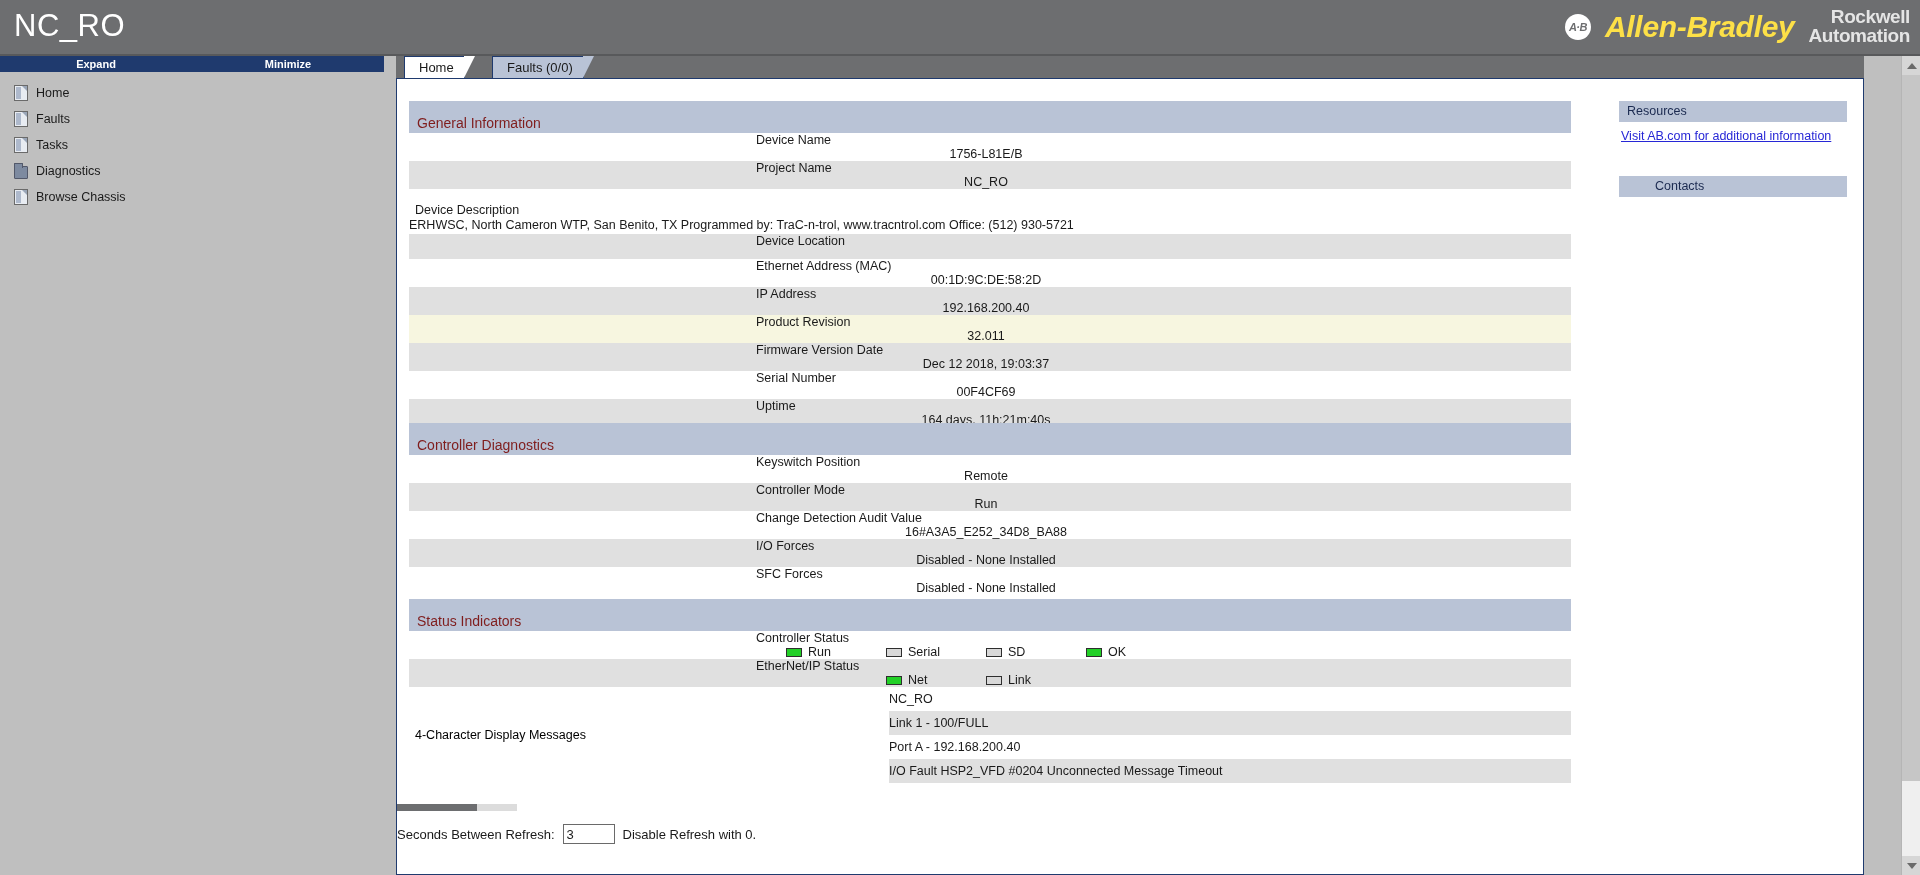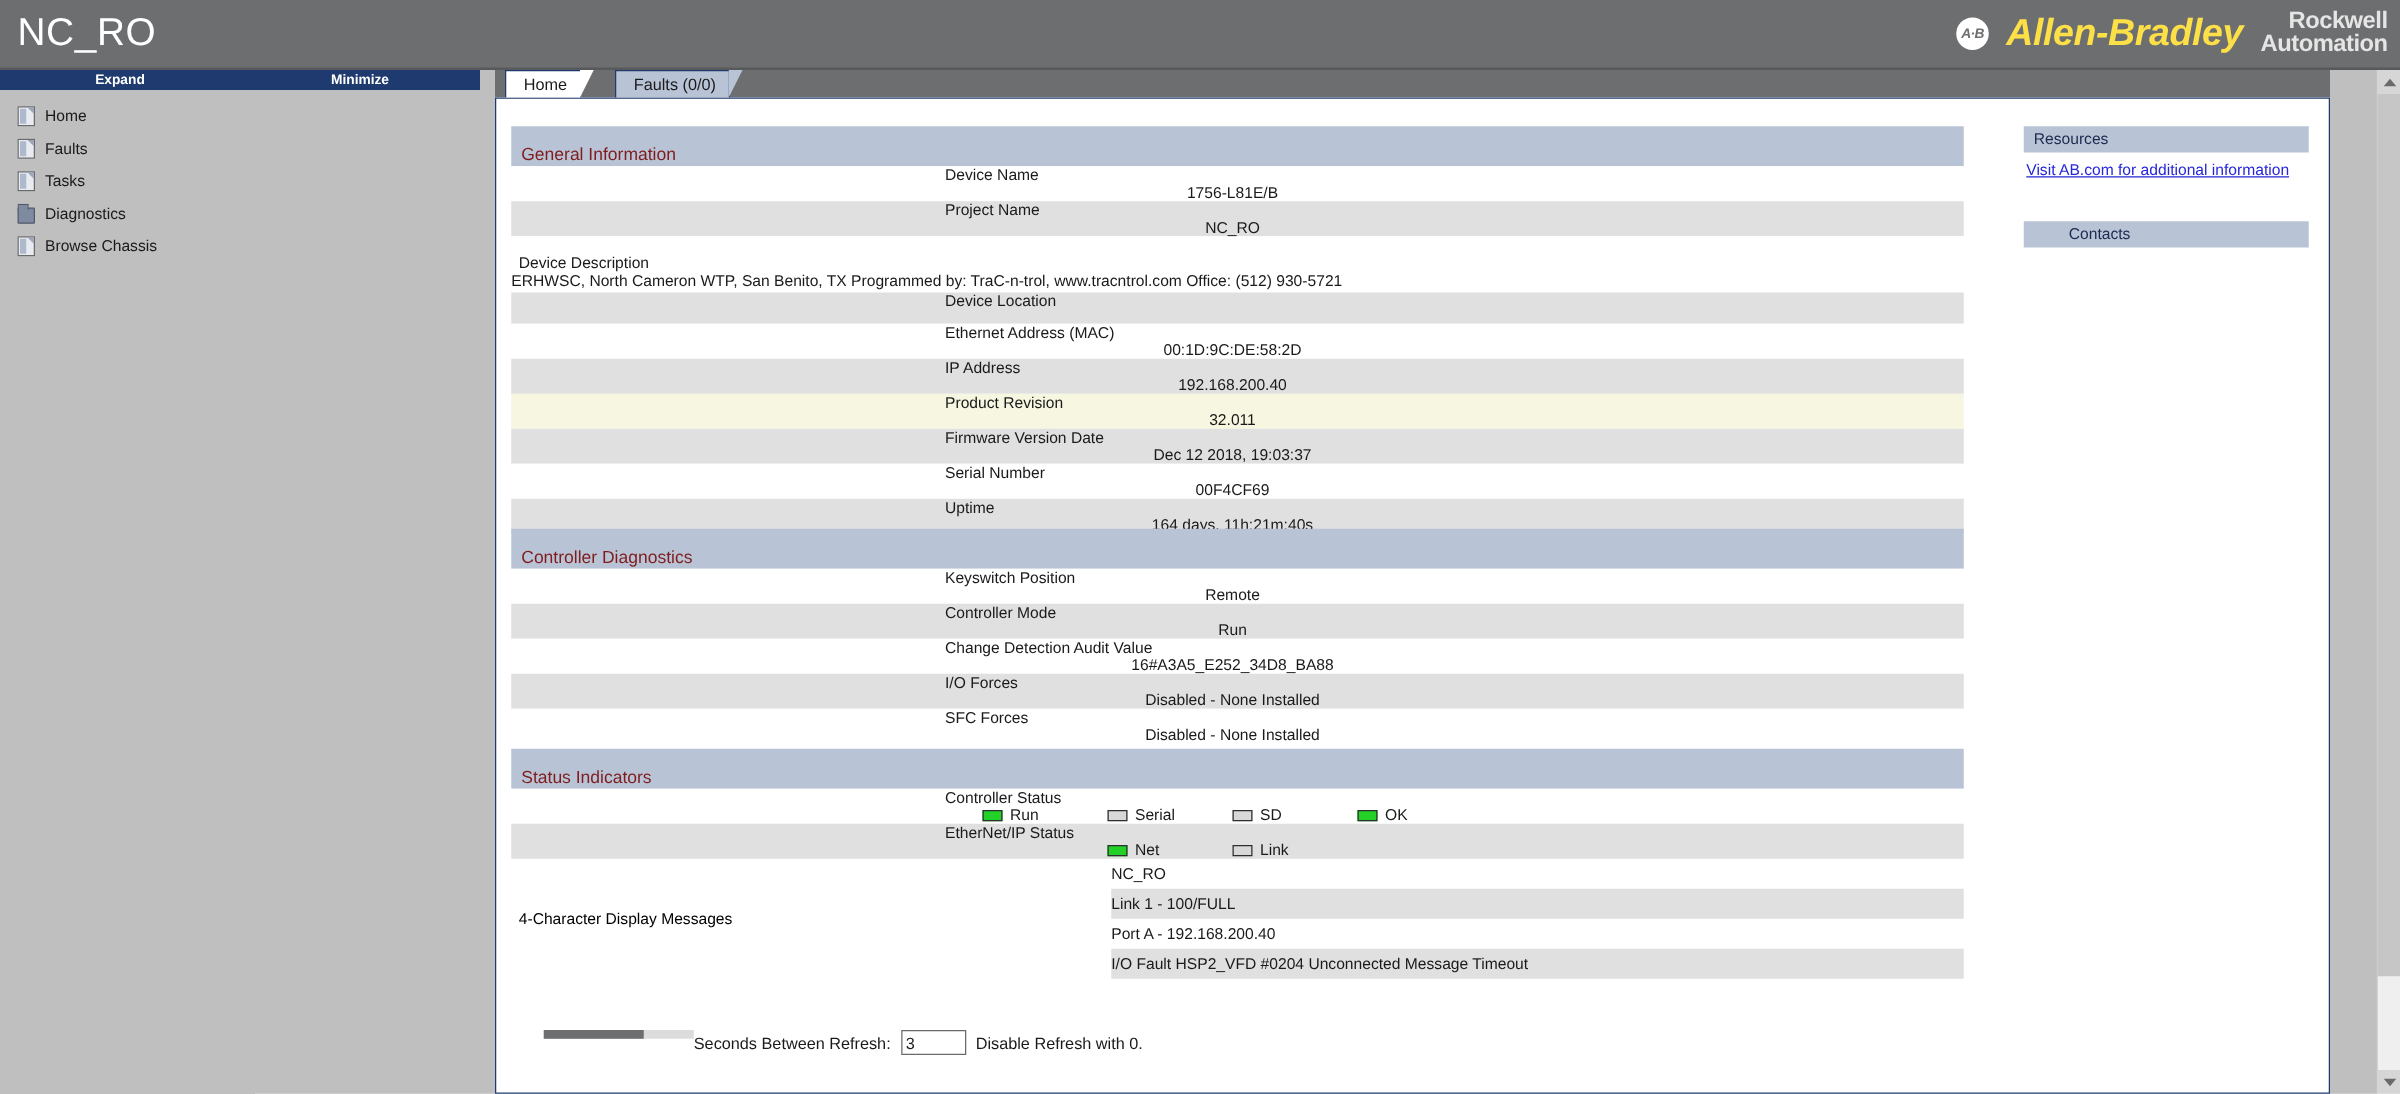--- a/index.html
+++ b/index.html
@@ -181,21 +181,21 @@
   }
   .rail-link {
     display: inline-block; margin: 6px 0 0 2px;
     font-size: 12.5px; color: #2727d6;
     text-decoration: underline; line-height: 16px; cursor: pointer;
   }
 
   
   #refresh-bar {
     position: absolute; left: 0; right: 0; bottom: 30px;
-    display: flex; flex-direction: row; align-items: flex-start; padding-left: 38px;
+    display: flex; flex-direction: column; align-items: flex-start;
   }
   #progress-track {
     width: 120px; height: 7px; background: #dcdcdc; margin-bottom: 13px;
   }
   #progress-fill { width: 80px; height: 7px; background: #6d6e70; }
   #refresh-row {
     display: flex; align-items: center; gap: 8px;
     font-size: 13px; color: #1a1a1a;
   }
   #refresh-input {

